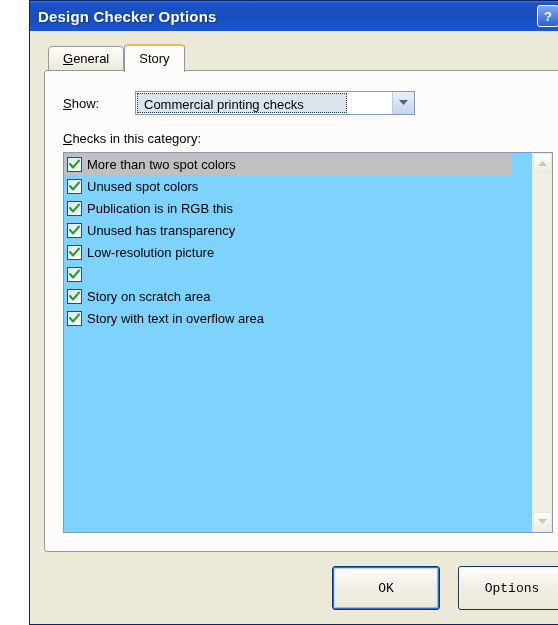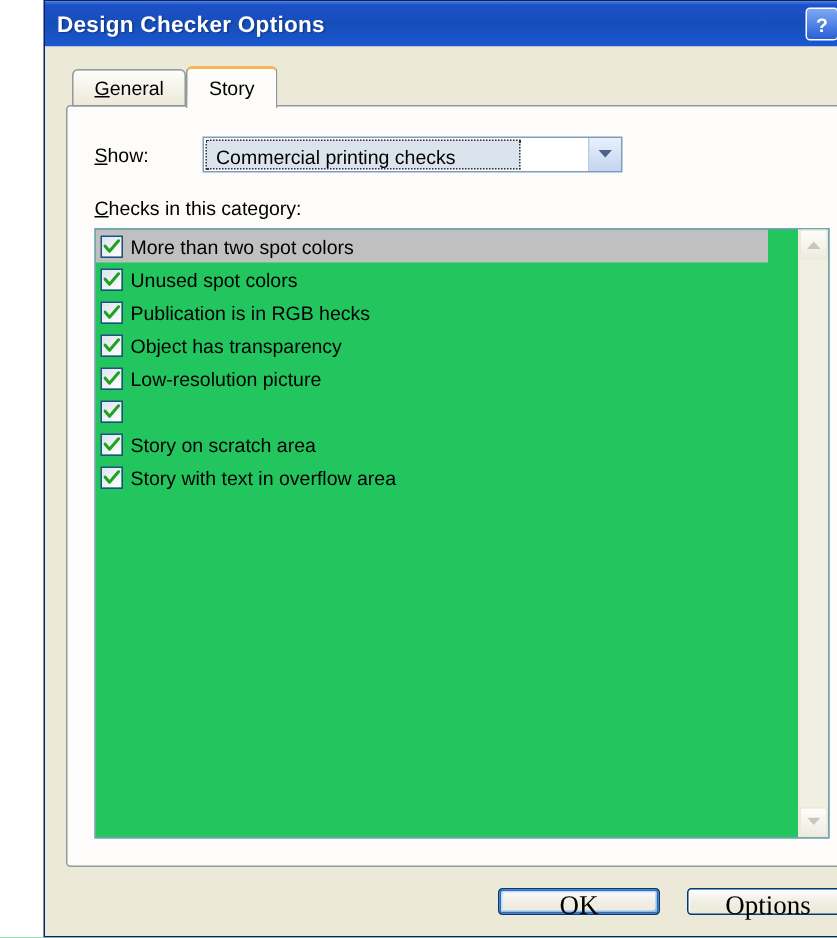--- a/index.html
+++ b/index.html
@@ -151,21 +151,21 @@
     cursor: pointer;
   }
   .cat-label {
     margin-bottom: 6px;
   }
   .cat-label .ul { text-decoration: underline; }
   .listbox-wrap {
     flex: 1;
     display: flex;
     border: 1px solid #7f9db9;
-    background: #22c55e;
+    background: #7dd3fc;
     gap: 20px;
   }
   .listbox {
     flex: 1;
     overflow: hidden;
   }
   .list-item {
     display: flex;
     align-items: center;
     padding: 1px 3px;
@@ -207,27 +207,27 @@
     border-radius: 2px;
   }
   .button-row {
     display: flex;
     justify-content: flex-end;
     gap: 18px;
     padding: 14px 6px 2px 0;
   }
   .btn {
     min-width: 108px;
-    height: 18px;
+    height: 44px;
     border: 1px solid #003c74;
     border-radius: 3px;
     background: linear-gradient(to bottom, #ffffff, #f1efe6 45%, #ece9d8);
     cursor: pointer;
-    font-family: Liberation Serif, serif;
-    font-size: 18px;
+    font-family: Liberation Mono, monospace;
+    font-size: 13px;
     padding: 0;
     box-shadow: inset 1px 1px 0 #fff;
   }
   .btn.default {
     box-shadow: 0 0 0 1px #3169c6 inset, inset 2px 2px 0 #beddff, inset -2px -2px 0 #8fbdf0;
   }
 </style>
 </head>
 <body>
 
@@ -291,29 +291,29 @@
                 </svg>
               </div>
               <span class="list-label">Unused spot colors</span>
             </div>
             <div class="list-item">
               <div class="checkbox">
                 <svg width="11" height="11" viewBox="0 0 11 11">
                   <path d="M1 5 L4 8.5 L10 1.5" stroke="#21a121" stroke-width="2" fill="none" stroke-linecap="round" stroke-linejoin="round"></path>
                 </svg>
               </div>
-              <span class="list-label">Publication is in RGB hecks</span>
-            </div>
-            <div class="list-item">
-              <div class="checkbox">
-                <svg width="11" height="11" viewBox="0 0 11 11">
-                  <path d="M1 5 L4 8.5 L10 1.5" stroke="#21a121" stroke-width="2" fill="none" stroke-linecap="round" stroke-linejoin="round"></path>
-                </svg>
-              </div>
-              <span class="list-label">Object has transparency</span>
+              <span class="list-label">Publication is in RGB this</span>
+            </div>
+            <div class="list-item">
+              <div class="checkbox">
+                <svg width="11" height="11" viewBox="0 0 11 11">
+                  <path d="M1 5 L4 8.5 L10 1.5" stroke="#21a121" stroke-width="2" fill="none" stroke-linecap="round" stroke-linejoin="round"></path>
+                </svg>
+              </div>
+              <span class="list-label">Unused has transparency</span>
             </div>
             <div class="list-item">
               <div class="checkbox">
                 <svg width="11" height="11" viewBox="0 0 11 11">
                   <path d="M1 5 L4 8.5 L10 1.5" stroke="#21a121" stroke-width="2" fill="none" stroke-linecap="round" stroke-linejoin="round"></path>
                 </svg>
               </div>
               <span class="list-label">Low-resolution picture</span>
             </div>
             <div class="list-item">

